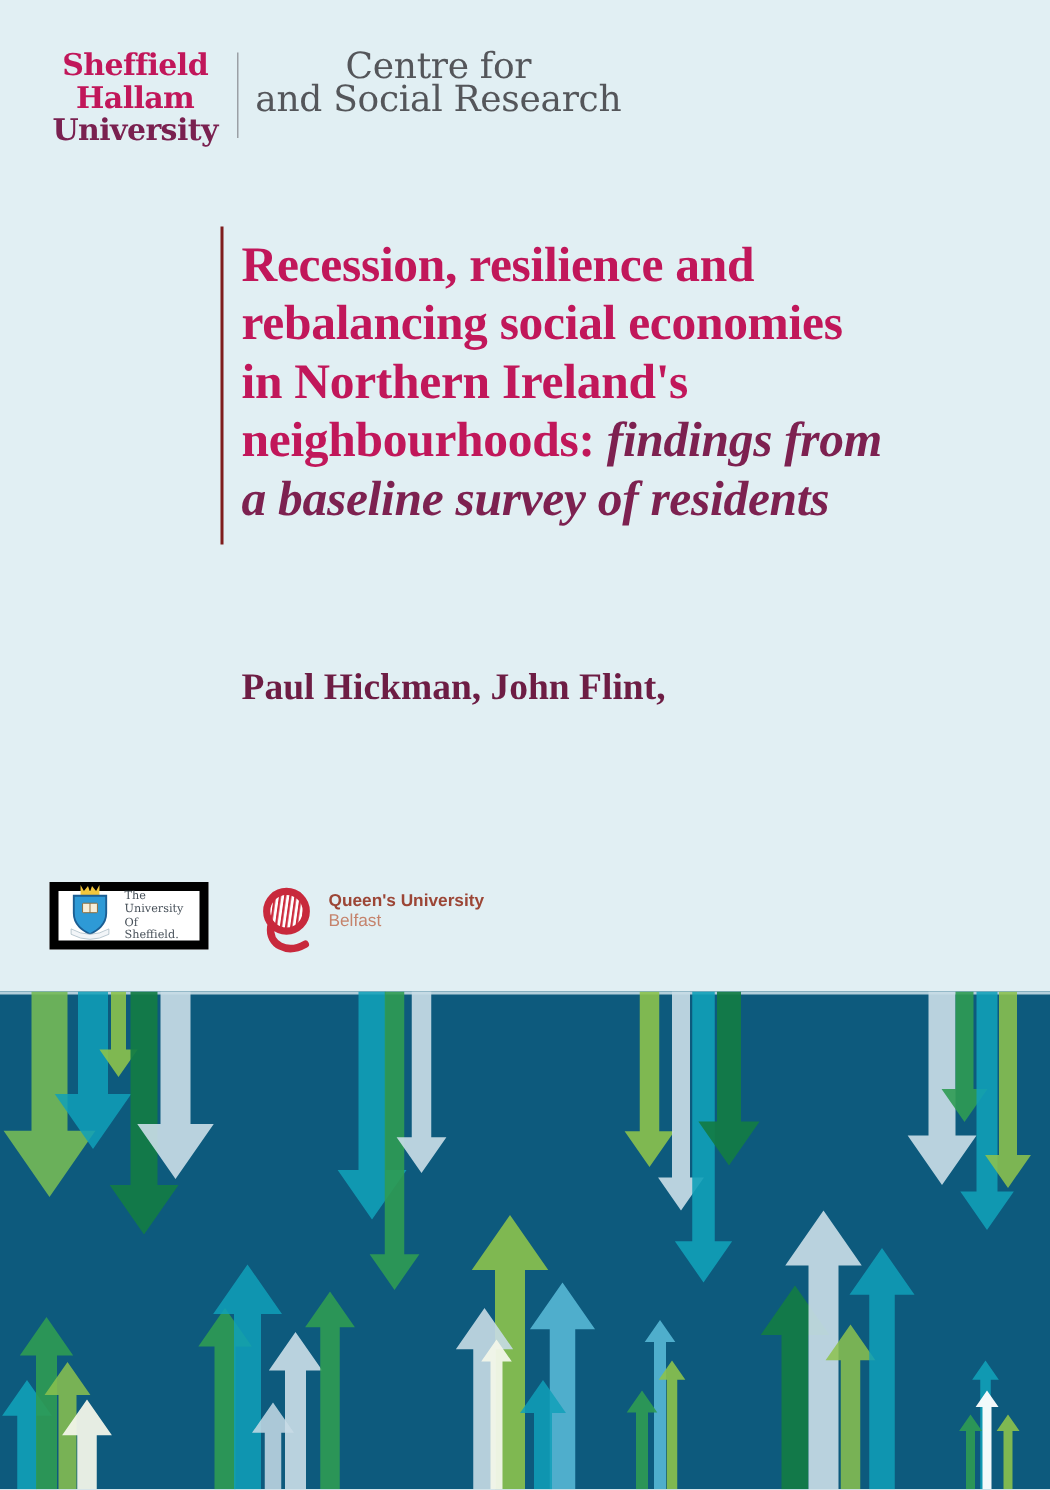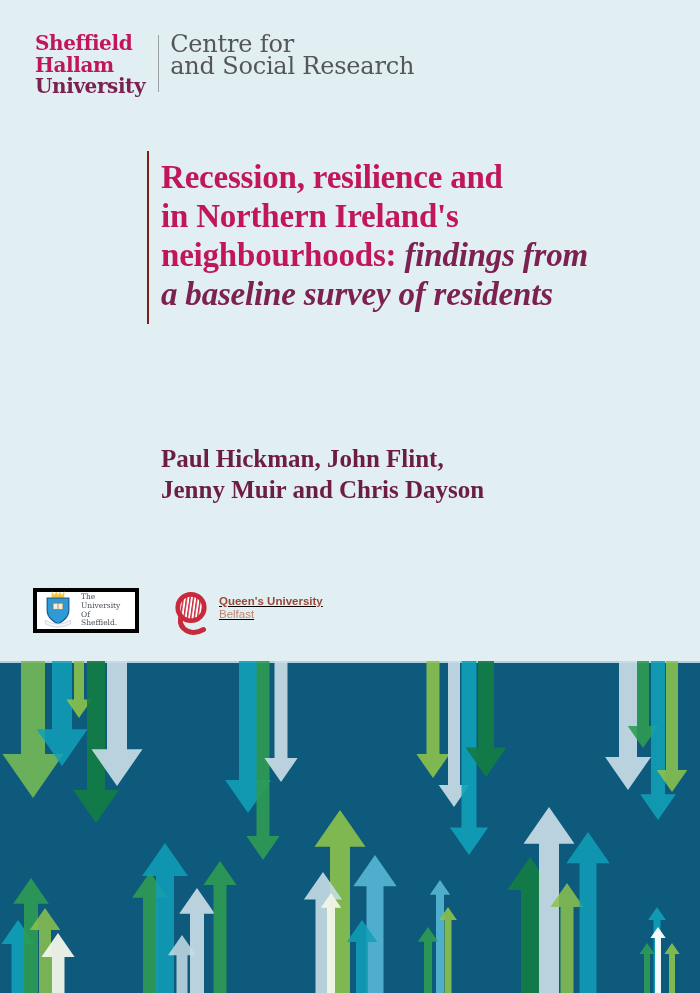--- a/index.html
+++ b/index.html
@@ -3,21 +3,21 @@
 <meta charset="utf-8">
 <style>
   html,body{margin:0;padding:0;background:#ffffff;}
   .page{
     position:relative;width:700px;height:993px;overflow:hidden;
     background:#e1eff3;
     font-family:"Liberation Serif",serif;
   }
 
   
-  .header{position:absolute;left:35px;top:33px;display:flex;align-items:flex-start;}
+  .header{position:absolute;left:35px;top:33px;display:flex;align-items:flex-start;text-align:center;}
   .shu{
     font-family:"DejaVu Serif",serif;font-weight:bold;
     font-size:20px;line-height:21.5px;letter-spacing:-0.4px;
     color:#c1175a;
   }
   .shu .shu-uni{color:#7a2150;}
   .header-divider{width:1px;height:57px;background:#9ba0a5;margin:2px 11px 0 13px;}
   .cresr{
     font-family:"DejaVu Serif",serif;font-size:24px;line-height:21.5px;
     color:#54565a;margin-top:1px;letter-spacing:-0.2px;
@@ -35,28 +35,28 @@
 
   
   .authors{
     position:absolute;left:161px;top:407px;
     font-weight:bold;font-size:25px;line-height:31px;color:#6d1d44;margin-top:36px;
   }
 
   
   .sheffield-box{
     position:absolute;left:33px;top:588px;width:106px;height:45px;
-    background:#ffffff;border:4px solid #000000;
+    background:#ffffff;border:6px solid #000000;
     display:flex;align-items:center;padding:0 3px;box-sizing:border-box;
   }
   .sheffield-text{
     font-family:"DejaVu Serif",serif;font-size:7.5px;line-height:8.8px;
     color:#475059;margin-left:5px;
   }
-  .queens{position:absolute;left:170px;top:589px;display:flex;align-items:flex-start;text-decoration:underline;}
+  .queens{position:absolute;left:170px;top:589px;display:flex;align-items:flex-start;}
   .queens-text{margin-left:7px;margin-top:6px;font-family:"Liberation Sans",sans-serif;line-height:13px;}
   .queens-name{font-size:11.5px;font-weight:bold;color:#9c4636;}
   .queens-place{font-size:11.5px;color:#c5836c;}
 
   
   .band{position:absolute;left:0;top:661px;width:700px;height:332px;background:#0d5a7d;}
   .band svg{display:block;width:700px;height:332px;}
 </style>
 </head>
 <body>
@@ -71,28 +71,28 @@
     </div>
     <div class="header-divider"></div>
     <div class="cresr">
       <div>Centre for</div>
       <div>and Social Research</div>
     </div>
   </div>
 
   <div class="title-block">
     <div>Recession, resilience and</div>
+    <div>rebalancing social economies</div>
     <div>in Northern Ireland's</div>
     <div><span>neighbourhoods: </span><span class="it">findings from</span></div>
     <div class="it">a baseline survey of residents</div>
   </div>
 
   <div class="authors">
     <div>Paul Hickman, John Flint,</div>
-    <div>Jenny Muir and Chris Dayson</div>
   </div>
 
   <div class="sheffield-box">
     <span>
       <svg width="36" height="40" viewBox="0 0 40 44" aria-hidden="true">
         <polygon points="13,2 15.5,6.5 18.5,2.8 20,7 21.5,2.8 24.5,6.5 27,2 27,9.5 13,9.5" fill="#f2c73c"></polygon>
         <path d="M8,10 h24 v13 c0,8.5 -6.5,12.5 -12,15.5 c-5.5,-3 -12,-7 -12,-15.5 Z" fill="#2e9ad6" stroke="#1b5e93" stroke-width="1.4"></path>
         <rect x="14.5" y="15.5" width="11" height="7" rx="0.5" fill="#f6eed9" stroke="#8a6b3a" stroke-width="0.7"></rect>
         <line x1="20" y1="15.5" x2="20" y2="22.5" stroke="#8a6b3a" stroke-width="0.7"></line>
         <path d="M6,34.5 Q20,42.5 34,34.5 L34,38.5 Q20,46 6,38.5 Z" fill="#f2f5f8" stroke="#9cb1be" stroke-width="0.5"></path>

